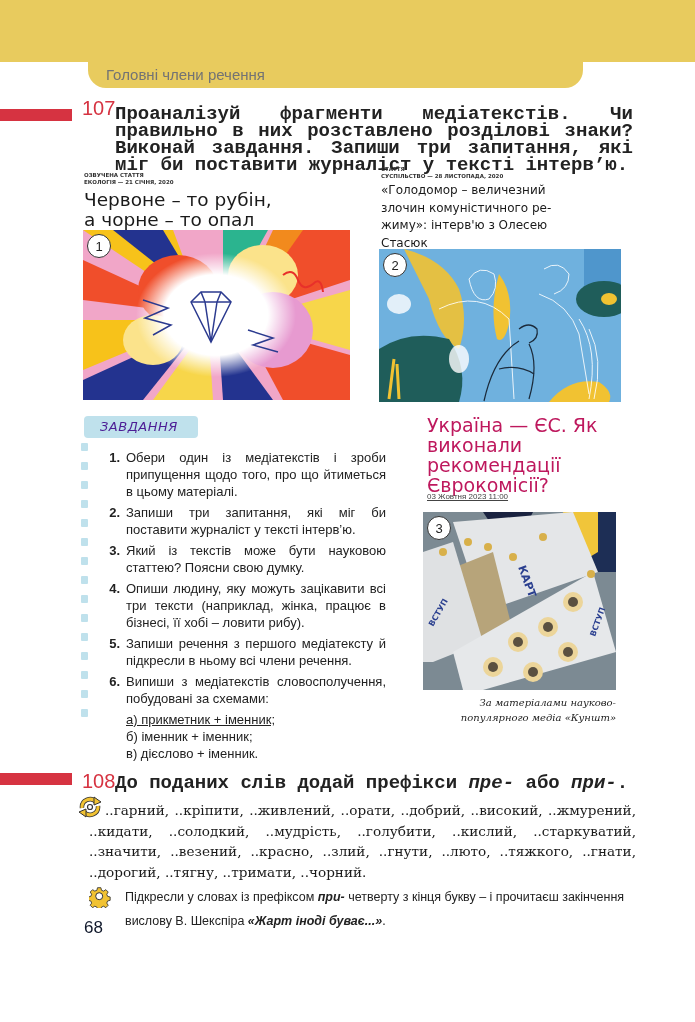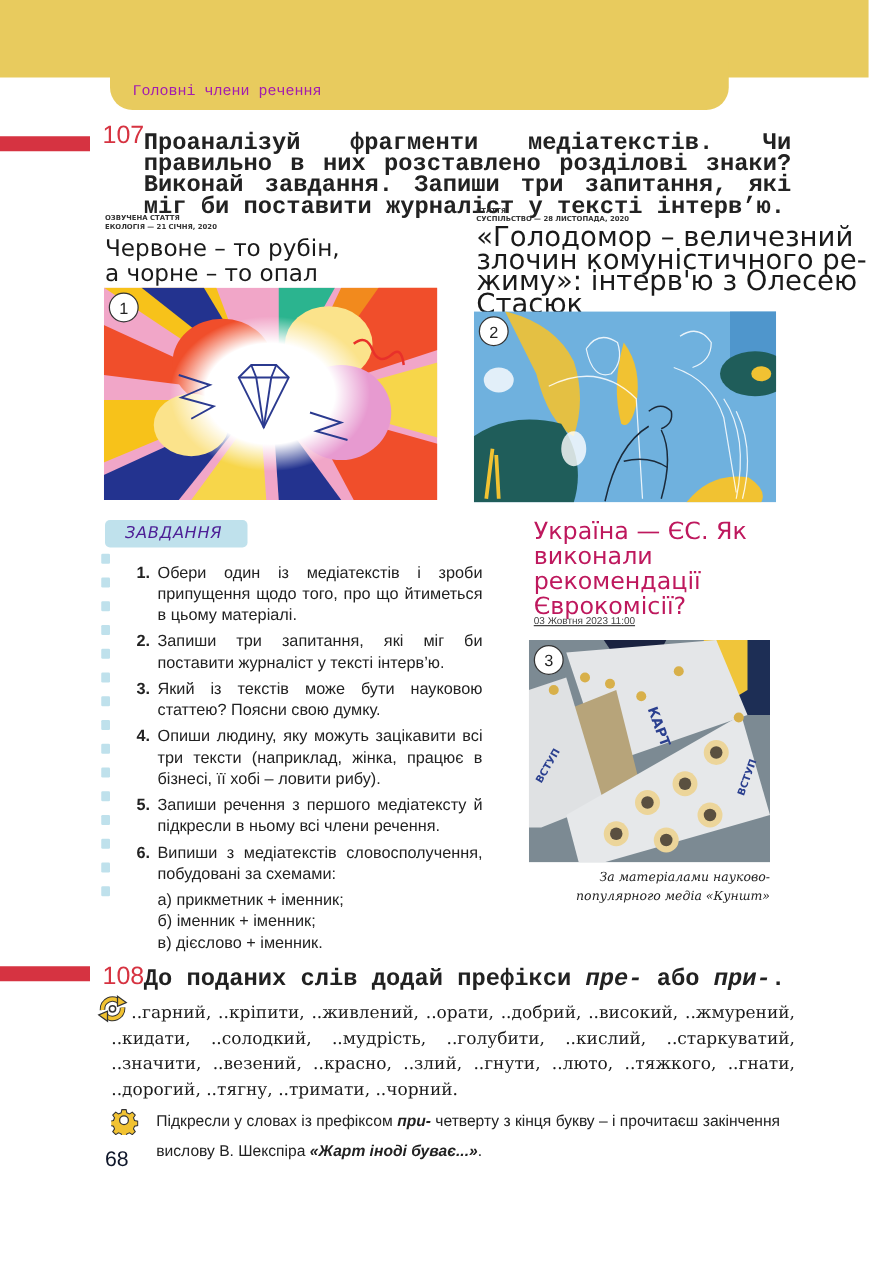--- a/index.html
+++ b/index.html
@@ -1,19 +1,19 @@
 <!DOCTYPE html>
 <html><head>
 <meta charset="utf-8">
 <style>
   html, body { margin: 0; padding: 0; }
   body { width: 695px; height: 1022px; background: #ffffff; position: relative; overflow: hidden; font-family: "Liberation Sans", sans-serif; color: #1a1a1a; }
   .top-band { position: absolute; left: 0; top: 0; width: 695px; height: 62px; background: #e8cb5e; }
   .chapter-tab { position: absolute; left: 88px; top: 50px; width: 495px; height: 38px; background: #e8cb5e; border-radius: 0 0 18px 18px; }
-  .chapter-title { position: absolute; left: 106px; top: 66px; font-size: 12px; color: #a21caf; font-family: Liberation Mono, monospace; }
+  .chapter-title { position: absolute; left: 106px; top: 66px; font-size: 15px; color: #737373; font-family: Liberation Sans, sans-serif; }
 
   .red-bar { position: absolute; left: 0; height: 12px; background: #d63341; width: 72px; }
   .ex-num { position: absolute; left: 82px; color: #d63341; font-size: 20px; font-family: "Liberation Sans", sans-serif; }
   .ex-text { position: absolute; left: 115px; width: 518px; font-size: 19px; font-weight: bold; line-height: 17px; text-align: justify; font-family: Liberation Mono, monospace; color: #222; }
 
   .media-meta { position: absolute; font-size: 5.5px; font-weight: bold; line-height: 7px; color: #333; text-transform: uppercase; font-family: "DejaVu Sans", sans-serif; }
   .media-title { position: absolute; font-family: "DejaVu Sans", sans-serif; color: #1a1a1a; }
 
   .img-box { position: absolute; overflow: hidden; }
   .img-num { position: absolute; left: 4px; top: 4px; width: 22px; height: 22px; border-radius: 50%; background: #fff; border: 1px solid #333; font-size: 13px; display: flex; align-items: center; justify-content: center; font-family: "Liberation Sans", sans-serif; color: #222; }
@@ -94,21 +94,21 @@
     </g>
     <path d="M200 45 q10 -8 15 5 q5 12 15 4 q8 -8 10 8" stroke="#e8302a" stroke-width="2" fill="none"></path>
   </svg>
   <div class="img-num">1</div>
 </div>
 
 <div class="media-meta" style="left:381px; top:166px;">
   <div>СТАТТЯ</div>
   <div>СУСПІЛЬСТВО — 28 листопада, 2020</div>
 </div>
-<div class="media-title" style="left:381px; top:182px; font-size:22px; line-height:17.5px;">
+<div class="media-title" style="left:381px; top:182px; font-size:12px; line-height:17.5px;">
   <div>«Голодомор – величезний</div>
   <div>злочин комуністичного ре-</div>
   <div>жиму»: інтерв'ю з Олесею</div>
   <div>Стасюк</div>
 </div>
 <div class="img-box" style="left:379px; top:249px; width:242px; height:153px;">
   <svg width="242" height="153" viewBox="0 0 242 153">
     <rect width="242" height="153" fill="#6fb1de"></rect>
     <rect x="205" y="0" width="37" height="60" fill="#4f96cc"></rect>
     <path d="M25 0 q40 10 55 40 q10 30 0 60 q-20 -10 -30 -50 z" fill="#f1c232" opacity="0.9"></path>
@@ -175,21 +175,21 @@
       <span class="task-t">Опиши людину, яку можуть зацікавити всі три тексти (наприклад, жінка, працює в бізнесі, її хобі – ловити рибу).</span>
     </div>
   <div class="task">
       <span class="task-n">5.</span>
       <span class="task-t">Запиши речення з першого медіатексту й підкресли в ньому всі члени речення.</span>
     </div>
   <div class="task">
       <span class="task-n">6.</span>
       <span class="task-t">Випиши з медіатекстів словосполучення, побудовані за схемами:</span>
     </div>
-  <div class="sub" style="margin-top:3px;">а) прикметник + іменник;</div>
+  <div class="sub" style="margin-top:3px;text-decoration:underline;">а) прикметник + іменник;</div>
   <div class="sub">б) іменник + іменник;</div>
   <div class="sub">в) дієслово + іменник.</div>
 </div>
 
 <div class="media3-title">Україна — ЄС. Як виконали рекомендації Єврокомісії?</div>
 <div class="media3-date">03 Жовтня 2023 11:00</div>
 <div class="img-box" style="left:423px; top:512px; width:193px; height:178px;">
   <svg width="193" height="178" viewBox="0 0 193 178">
     <rect width="193" height="178" fill="#7c8a93"></rect>
     <rect x="150" y="0" width="43" height="60" fill="#1d2e55"></rect>

